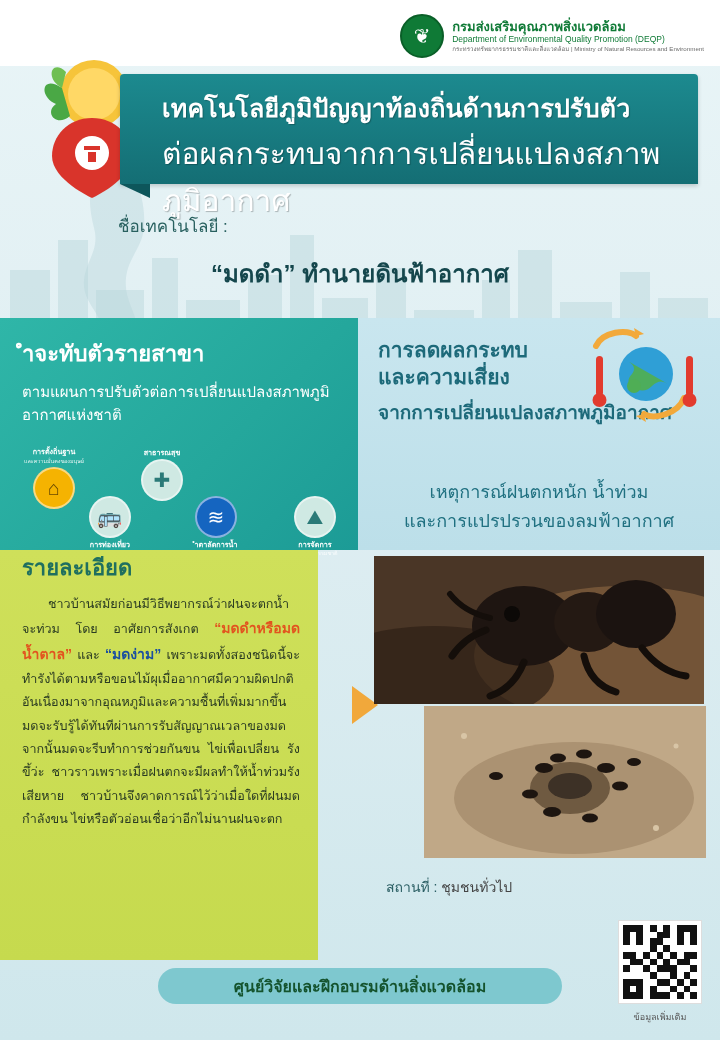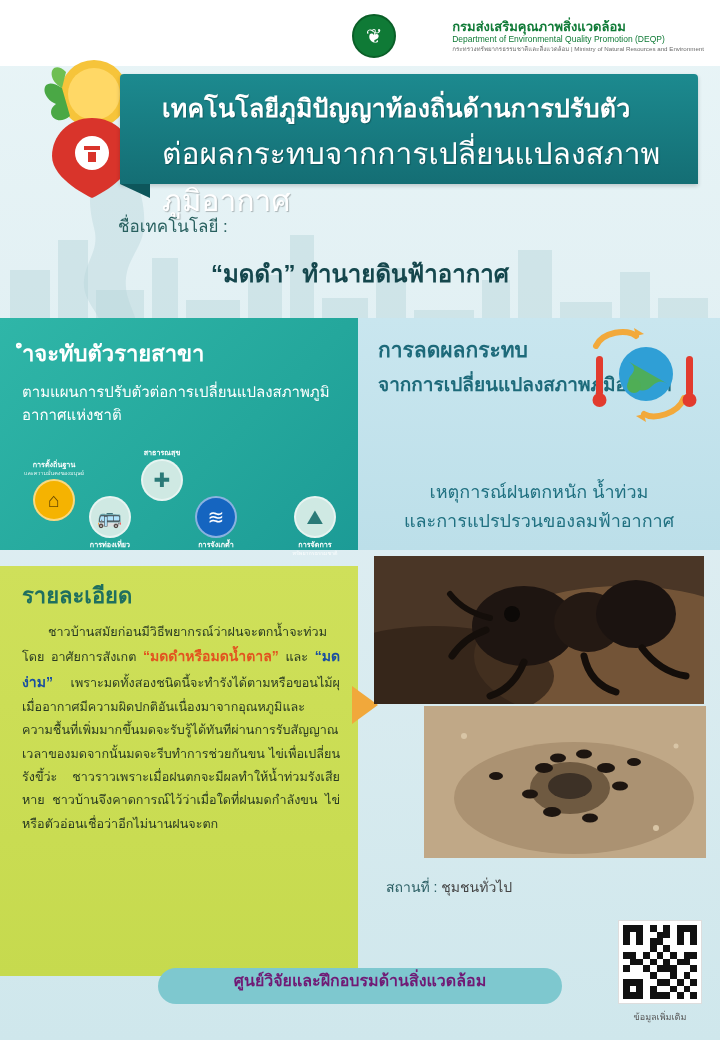--- a/index.html
+++ b/index.html
@@ -31,21 +31,21 @@
   .logo-row {
     position: absolute; right: 16px; top: 14px;
     display: flex; align-items: center; gap: 8px;
   }
   .logo-badge {
     width: 44px; height: 44px; border-radius: 50%;
     background: #0f7a36; border: 2px solid #0a5f28;
     display: flex; align-items: center; justify-content: center;
     color: #fff; font-size: 20px;
   }
-  .logo-text { line-height: 1.15; margin-left: 48px; }
+  .logo-text { line-height: 1.15; }
   .logo-text .l1 { font-size: 13px; color: #0f7a36; font-weight: bold; }
   .logo-text .l2 { font-size: 8.5px; color: #0f7a36; }
   .logo-text .l3 { font-size: 6.2px; color: #6b6b6b; }
 
   .title-banner {
     position: absolute; left: 120px; top: 74px; width: 578px; height: 110px;
     background: linear-gradient(180deg, #1c8a8f 0%, #146e74 100%);
     border-radius: 4px 4px 0 0;
     box-shadow: 0 2px 4px rgba(0,0,0,.18);
     padding: 14px 18px 0 42px;
@@ -112,24 +112,23 @@
   .panel-right h2 { font-size: 21px; font-weight: bold; color: #1d6a7a; line-height:1.3; }
   .panel-right h3 { font-size: 19px; font-weight: bold; color: #1d6a7a; margin-top:6px; }
   .panel-right .r-note {
     position:absolute; left:0; top:160px; width:362px; text-align:center;
     color:#1f7080; font-size:18px; line-height:1.6;
   }
   .globe-art { position:absolute; right:16px; top:10px; width:120px; height:95px; }
 
   
   .details {
-    position: absolute; left: 0; top: 550px; width: 358px; height: 410px;
+    position: absolute; left: 0; top: 550px; width: 318px; height: 410px;
     background: linear-gradient(180deg,#cfe05a 0%, #c6da4e 100%);
-    padding: 12px 18px 0 22px;
-    margin-top: 16px;
+    padding: 0 18px 0 22px;
   }
   .details h2 { font-size: 22px; font-weight: bold; color: #1f6f5f; margin-bottom: 8px; }
   .details .body {
     font-size: 12.6px; color: #2a3b22; line-height: 1.85; text-indent: 26px;
     text-align: justify;
   }
   .hl-orange { color: #e2541f; font-weight: bold; font-size: 14px; }
   .hl-blue { color: #1a4fa0; font-weight: bold; font-size: 14px; }
 
   .arrow-right {
@@ -162,22 +161,22 @@
     background: #fff; padding: 4px; border: 1px solid #ddd;
   }
   .qr-grid { width: 100%; height: 100%; display: grid; grid-template-columns: repeat(11,1fr); grid-template-rows: repeat(11,1fr); }
   .qr-grid i { background: transparent; }
   .qr-grid i.on { background: #111; }
   .qr-cap { position:absolute; right: 14px; bottom: 16px; font-size: 9px; color:#555; width: 92px; text-align:center; }
 
   .footer-pill {
     position: absolute; left: 158px; bottom: 36px; width: 404px; height: 36px;
     background: #7ec8cf; border-radius: 18px;
-    display:flex; align-items:flex-start; justify-content:center;
-    color: #701a75; font-size: 16px; font-weight: bold;
+    display:flex; align-items:center; justify-content:center;
+    color: #14532d; font-size: 16px; font-weight: bold;
   }
 </style>
 </head>
 <body>
 
 <div class="poster">
 
   <svg class="skyline" viewBox="0 0 720 200" preserveAspectRatio="none">
     <g fill="#bcd9dd">
       <rect x="10" y="90" width="40" height="110"></rect>
@@ -235,48 +234,49 @@
 
   <div class="techname-label">ชื่อเทคโนโลยี :</div>
   <div class="techname-value">“มดดำ” ทำนายดินฟ้าอากาศ</div>
 
   <div class="panel-left">
     <h2>ำจะทับตัวรายสาขา</h2>
     <p>ตามแผนการปรับตัวต่อการเปลี่ยนแปลงสภาพภูมิอากาศแห่งชาติ</p>
   </div>
 
   <div class="icon-grid">
-    <div class="icon-cat" style="left:4px; top:12px; width:76px;">
+    <div class="icon-cat" style="left:4px; top:0; width:76px;font-family:Liberation Serif, serif;">
       <div class="cap">การตั้งถิ่นฐาน</div>
       <div class="sub">และความมั่นคงของมนุษย์</div>
       <div class="circ amber">⌂</div>
     </div>
     <div class="icon-cat" style="left:112px; top:0; width:76px;">
       <div class="cap">สาธารณสุข</div>
       <div class="sub"></div>
       <div class="circ mint">✚</div>
     </div>
 
     <div class="icon-cat" style="left:60px; top:46px; width:76px;">
       <div class="circ mint">🚌</div>
       <div class="cap">การท่องเที่ยว</div>
     </div>
     <div class="icon-cat" style="left:166px; top:46px; width:76px;">
       <div class="circ blue">≋</div>
-      <div class="cap">การจังเกต้ำ</div>
+      <div class="cap">ำตาลัดการน้ำ</div>
     </div>
     <div class="icon-cat" style="left:262px; top:46px; width:82px;">
       <div class="circ mint">⛰</div>
       <div class="cap">การจัดการ</div>
       <div class="sub">ทรัพยากรธรรมชาติ</div>
     </div>
   </div>
 
   <div class="panel-right">
     <h2>การลดผลกระทบ</h2>
+    <h2>และความเสี่ยง</h2>
     <h3>จากการเปลี่ยนแปลงสภาพภูมิอากาศ</h3>
 
     <svg class="globe-art" viewBox="0 0 120 95">
       <path d="M12 18 C18 4 44 0 52 8" stroke="#f2a93b" stroke-width="6" fill="none" stroke-linecap="round"></path>
       <path d="M52 8 l-2 -8 l10 6 z" fill="#f2a93b"></path>
       <path d="M100 70 C94 86 70 92 60 86" stroke="#f2a93b" stroke-width="6" fill="none" stroke-linecap="round"></path>
       <path d="M60 86 l2 8 l-10 -6 z" fill="#f2a93b"></path>
       <circle cx="62" cy="46" r="27" fill="#2f9fd6"></circle>
       <path d="M42 32 q12 6 6 14 q-8 8 2 14 q10 6 18 -2 q8 -8 16 -2" fill="#4fae55" opacity=".95"></path>
       <circle cx="50" cy="58" r="7" fill="#4fae55"></circle>

